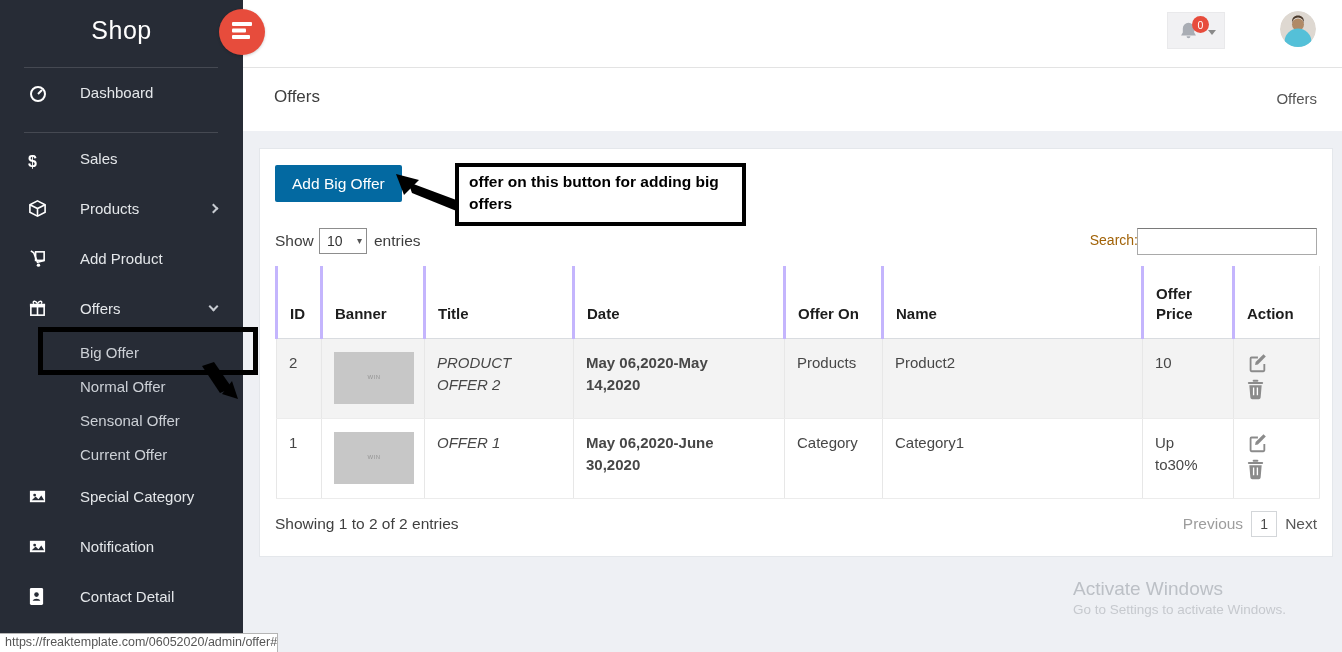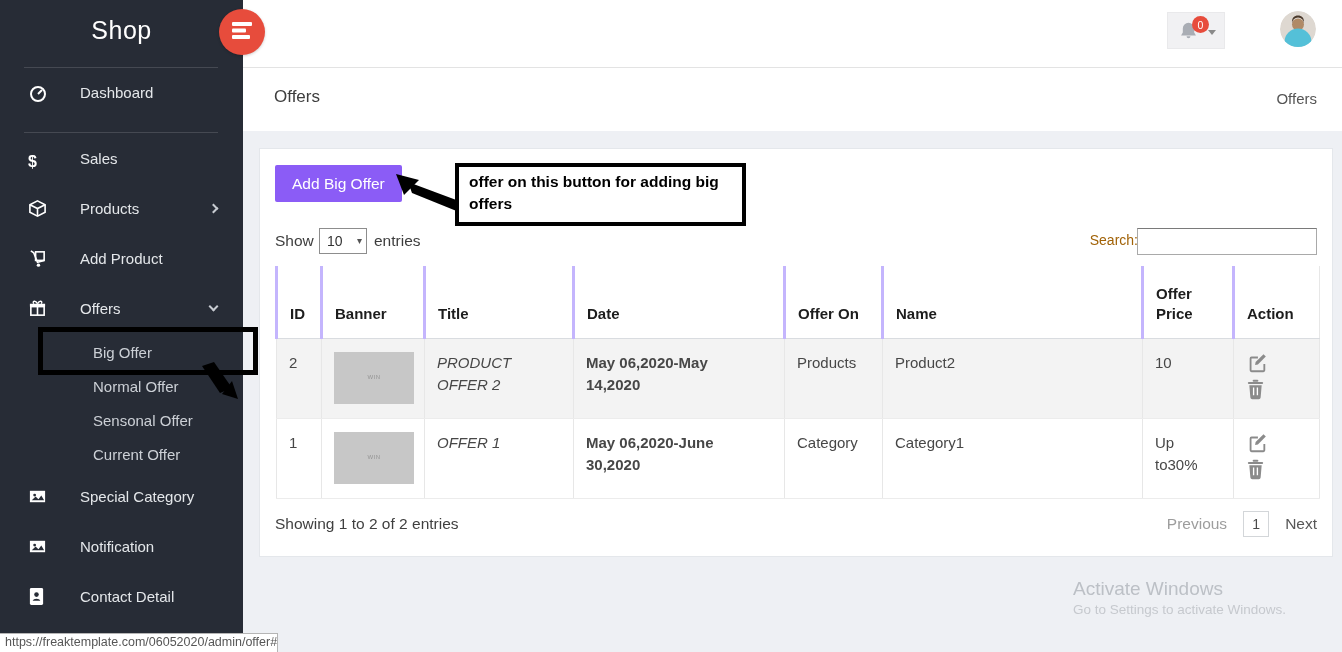--- a/index.html
+++ b/index.html
@@ -7,41 +7,41 @@
   body { font-family:"Liberation Sans", sans-serif; background:#fff; position:relative; overflow:hidden; }
   #page { position:absolute; left:0; top:0; width:1342px; height:652px; }
 
   
   .sidebar { position:absolute; left:0; top:0; width:243px; height:652px; background:#272c36; z-index:2; }
   .brand { position:absolute; left:0; top:16px; width:243px; text-align:center; color:#fff; font-size:25px; letter-spacing:.5px; }
   .sdiv { position:absolute; left:24px; width:194px; height:1px; background:rgba(255,255,255,.14); }
   .sitem { position:absolute; left:0; width:243px; height:26px; line-height:26px; color:#e4e7ea; font-size:15px; cursor:pointer; }
   .sitem .ic { position:absolute; left:28px; top:3px; width:20px; height:20px; }
   .sitem .lbl { position:absolute; left:80px; top:0; white-space:nowrap; }
-  .subitem { position:absolute; left:0; width:229px; height:24px; line-height:24px; color:#ccd0d6; font-size:15px; cursor:pointer;margin-left:13px; }
+  .subitem { position:absolute; left:0; width:229px; height:24px; line-height:24px; color:#ccd0d6; font-size:15px; cursor:pointer; }
   .subitem .lbl { position:absolute; left:80px; top:0; white-space:nowrap; }
   .chev { position:absolute; right:26px; top:9px; width:7px; height:7px; border-right:2px solid #c7cbd1; border-bottom:2px solid #c7cbd1; }
   .chev.right { transform:rotate(-45deg); }
   .chev.down { transform:rotate(45deg); top:7px; }
   .dollar { color:#fff; font-weight:bold; font-size:16px; }
 
   
   .topbar { position:absolute; left:243px; top:0; width:1099px; height:68px; background:#fff; border-bottom:1px solid #e3e3e3; z-index:1; }
   .hamburger-btn { position:absolute; left:219px; top:9px; width:46px; height:46px; border-radius:50%; background:#e74c3c; z-index:6; display:flex; align-items:center; justify-content:center; cursor:pointer; box-shadow:0 1px 3px rgba(0,0,0,.2); }
   .bell-wrap { position:absolute; left:1167px; top:12px; width:58px; height:37px; background:#f1f1f3; border:1px solid #e9e9eb; z-index:3; cursor:pointer; }
   .badge { position:absolute; left:24px; top:3px; min-width:17px; height:17px; border-radius:50%; background:#e74c3c; color:#fff; font-size:10.5px; display:flex; align-items:center; justify-content:center; }
   .bell-caret { position:absolute; left:40px; top:17px; width:0; height:0; border-left:4px solid transparent; border-right:4px solid transparent; border-top:5px solid #8a8a8a; }
   .avatar { position:absolute; left:1280px; top:11px; width:36px; height:36px; border-radius:50%; overflow:hidden; z-index:3; cursor:pointer; }
   .crumb-title { position:absolute; left:274px; top:87px; font-size:17px; color:#3d3d3d; z-index:1; }
   .crumb-trail { position:absolute; right:25px; top:90px; font-size:15px; color:#555; z-index:1; }
 
   
   .content-bg { position:absolute; left:243px; top:131px; width:1099px; height:521px; background:#eef0f4; z-index:1; }
   .card { position:absolute; left:259px; top:148px; width:1074px; height:409px; background:#fff; border:1px solid #e4e7eb; z-index:2; }
-  .add-btn { position:absolute; left:15px; top:16px; height:37px; padding:0 17px; background:#8b5cf6; color:#fff; font-size:15.5px; border:none; border-radius:2px; cursor:pointer; font-family:"Liberation Sans",sans-serif; }
+  .add-btn { position:absolute; left:15px; top:16px; height:37px; padding:0 17px; background:#0369a1; color:#fff; font-size:15.5px; border:none; border-radius:2px; cursor:pointer; font-family:"Liberation Sans",sans-serif; }
   .show-lbl { position:absolute; left:15px; top:83px; font-size:15.5px; color:#3d3d3d; }
   .len-select { position:absolute; left:59px; top:79px; width:48px; height:26px; border:1px solid #8d8d8d; background:#fff; font-size:14px; color:#333; cursor:pointer; display:flex; align-items:center; }
   .len-select .val { margin-left:7px; }
   .len-select .caret { position:absolute; right:4px; top:6px; font-size:10px; color:#555; }
   .entries-lbl { position:absolute; left:114px; top:83px; font-size:15.5px; color:#3d3d3d; }
   .search-lbl { position:absolute; right:194px; top:83px; font-size:14px; color:#a16207; }
   .search-input { position:absolute; right:15px; top:79px; width:180px; height:27px; border:1px solid #a9a9a9; border-top-color:#7a7a7a; font-size:14px; padding:0 6px; outline:none; }
 
   
   table.offers { position:absolute; left:15px; top:117px; width:1043px; border-collapse:collapse; table-layout:fixed; }
@@ -54,21 +54,21 @@
   .offers tbody tr.odd { background:#f3f3f3; }
   .offers td.c-date { padding-right:58px;font-weight:bold; }
   .offers td.c-title { padding-right:16px;font-style:italic; }
   .offers td.c-price { padding-right:30px; }
   .banner-box { width:80px; height:52px; background:#c7c7c7; display:flex; align-items:center; justify-content:center; font-size:6px; color:#949494; letter-spacing:.5px; }
   .actions { display:flex; flex-direction:column; gap:5px; }
   .actions .abtn { width:22px; height:22px; cursor:pointer; }
 
   
   .showing { position:absolute; left:15px; top:366px; font-size:15.5px; color:#3f3f3f; }
-  .pager { position:absolute; right:15px; top:362px; display:flex; align-items:center; gap:16px; }
+  .pager { position:absolute; right:15px; top:362px; display:flex; align-items:center; gap:8px; }
   .pager .prev { color:#9d9d9d; font-size:15.5px; cursor:pointer; }
   .pager .pagebox { width:26px; height:26px; border:1px solid #d3d6d9; background:#fff; color:#4a4a4a; font-size:14px; text-align:center; line-height:24px; cursor:pointer; }
   .pager .next { color:#575757; font-size:15.5px; cursor:pointer; }
 
   
   .wm1 { position:absolute; left:1073px; top:578px; font-size:19px; color:#bcc0c6; z-index:3; }
   .wm2 { position:absolute; left:1073px; top:602px; font-size:13.5px; color:#c6c9ce; z-index:3; }
   .statusbar { position:absolute; left:0; top:633px; width:278px; height:33px; background:#fff; border:1px solid #b5b5b5; border-left:none; font-size:12.5px; color:#565656; line-height:17px; padding-left:5px; z-index:20; white-space:nowrap; overflow:hidden; }
 
   

